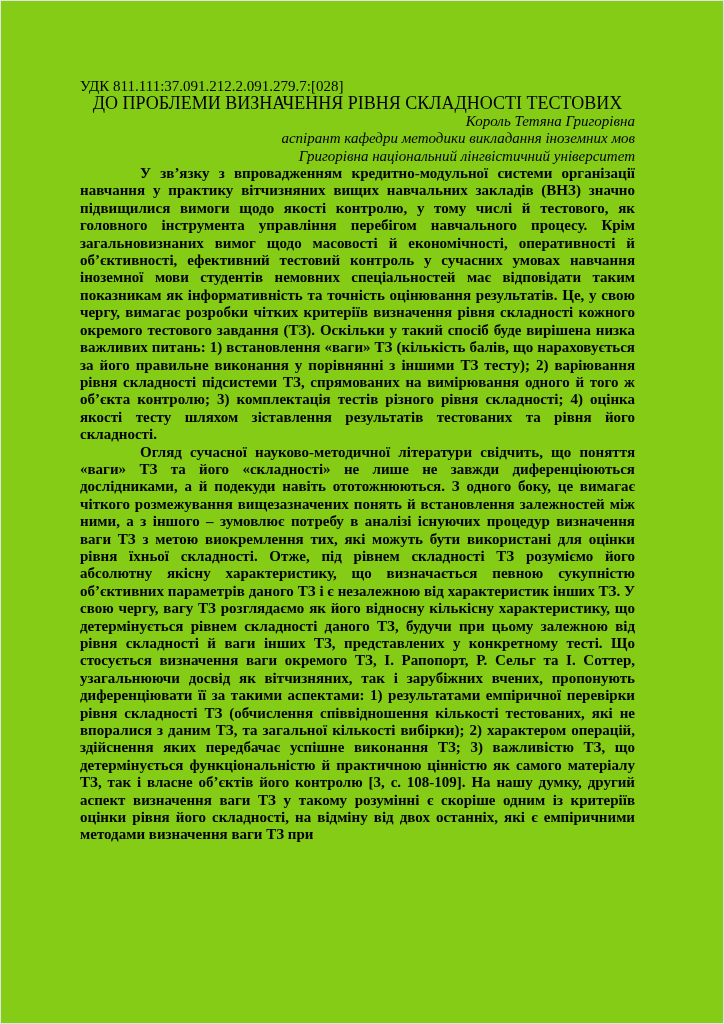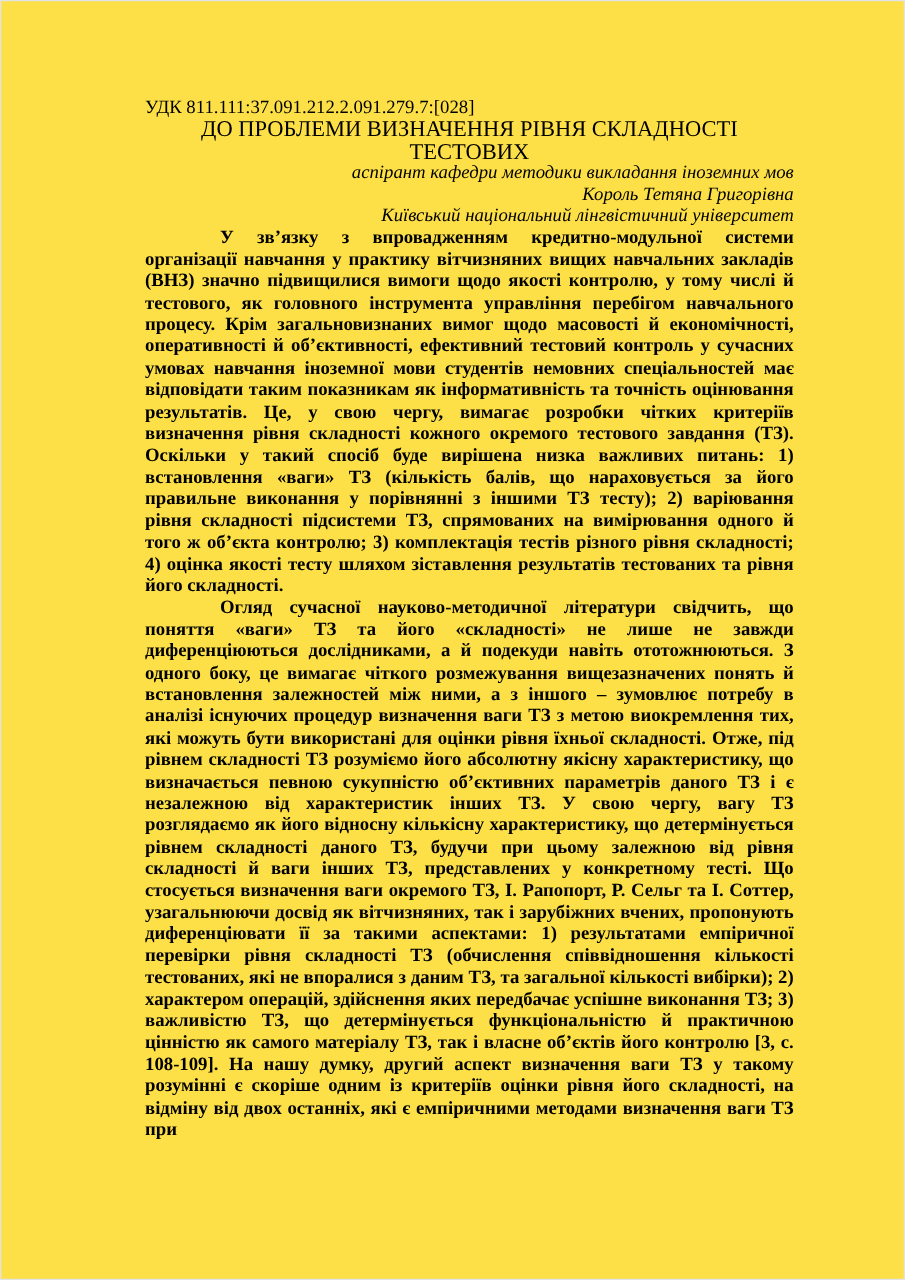--- a/index.html
+++ b/index.html
@@ -7,22 +7,22 @@
   body {
     width: 724px;
     height: 1024px;
     font-family: "Liberation Serif", serif;
     color: #000000;
   }
   .page {
     position: relative;
     width: 724px;
     height: 1024px;
-    padding: 78px 89px 40px 116px;
-    background: #fde047;
+    padding: 78px 89px 40px 80px;
+    background: #84cc16;
     box-shadow: inset 0 0 0 1px #e3e3e3;
     font-size: 15px;
     line-height: 17.4px;
     overflow: hidden;
   }
   .udc {
     text-align: left;
     white-space: nowrap;
   }
   .title {
@@ -49,23 +49,23 @@
 
 <div class="page">
 
   <div class="udc">УДК 811.111:37.091.212.2.091.279.7:[028]</div>
 
   <div class="title">
     <span class="tline">ДО ПРОБЛЕМИ ВИЗНАЧЕННЯ РІВНЯ СКЛАДНОСТІ ТЕСТОВИХ</span>
   </div>
 
   <div class="byline">
+    <div>Король Тетяна Григорівна</div>
     <div>аспірант кафедри методики викладання іноземних мов</div>
-    <div>Король Тетяна Григорівна</div>
-    <div>Київський національний лінгвістичний університет</div>
+    <div>Григорівна національний лінгвістичний університет</div>
   </div>
 
   <div class="body-text">
     <p>У зв’язку з впровадженням кредитно-модульної системи організації навчання у практику вітчизняних вищих навчальних закладів (ВНЗ) значно підвищилися вимоги щодо якості контролю, у тому числі й тестового, як головного інструмента управління перебігом навчального процесу. Крім загальновизнаних вимог щодо масовості й економічності, оперативності й об’єктивності, ефективний тестовий контроль у сучасних умовах навчання іноземної мови студентів немовних спеціальностей має відповідати таким показникам як інформативність та точність оцінювання результатів. Це, у свою чергу, вимагає розробки чітких критеріїв визначення рівня складності кожного окремого тестового завдання (ТЗ). Оскільки у такий спосіб буде вирішена низка важливих питань: 1) встановлення «ваги» ТЗ (кількість балів, що нараховується за його правильне виконання у порівнянні з іншими ТЗ тесту); 2) варіювання рівня складності підсистеми ТЗ, спрямованих на вимірювання одного й того ж об’єкта контролю; 3) комплектація тестів різного рівня складності; 4) оцінка якості тесту шляхом зіставлення результатів тестованих та рівня його складності.</p>
     <p>Огляд сучасної науково-методичної літератури свідчить, що поняття «ваги» ТЗ та його «складності» не лише не завжди диференціюються дослідниками, а й подекуди навіть ототожнюються. З одного боку, це вимагає чіткого розмежування вищезазначених понять й встановлення залежностей між ними, а з іншого – зумовлює потребу в аналізі існуючих процедур визначення ваги ТЗ з метою виокремлення тих, які можуть бути використані для оцінки рівня їхньої складності. Отже, під рівнем складності ТЗ розуміємо його абсолютну якісну характеристику, що визначається певною сукупністю об’єктивних параметрів даного ТЗ і є незалежною від характеристик інших ТЗ. У свою чергу, вагу ТЗ розглядаємо як його відносну кількісну характеристику, що детермінується рівнем складності даного ТЗ, будучи при цьому залежною від рівня складності й ваги інших ТЗ, представлених у конкретному тесті. Що стосується визначення ваги окремого ТЗ, І. Рапопорт, Р. Сельг та І. Соттер, узагальнюючи досвід як вітчизняних, так і зарубіжних вчених, пропонують диференціювати її за такими аспектами: 1) результатами емпіричної перевірки рівня складності ТЗ (обчислення співвідношення кількості тестованих, які не впоралися з даним ТЗ, та загальної кількості вибірки); 2) характером операцій, здійснення яких передбачає успішне виконання ТЗ; 3) важливістю ТЗ, що детермінується функціональністю й практичною цінністю як самого матеріалу ТЗ, так і власне об’єктів його контролю [3, с. 108-109]. На нашу думку, другий аспект визначення ваги ТЗ у такому розумінні є скоріше одним із критеріїв оцінки рівня його складності, на відміну від двох останніх, які є емпіричними методами визначення ваги ТЗ при</p>
   </div>
 
 </div>
 
 </body></html>

